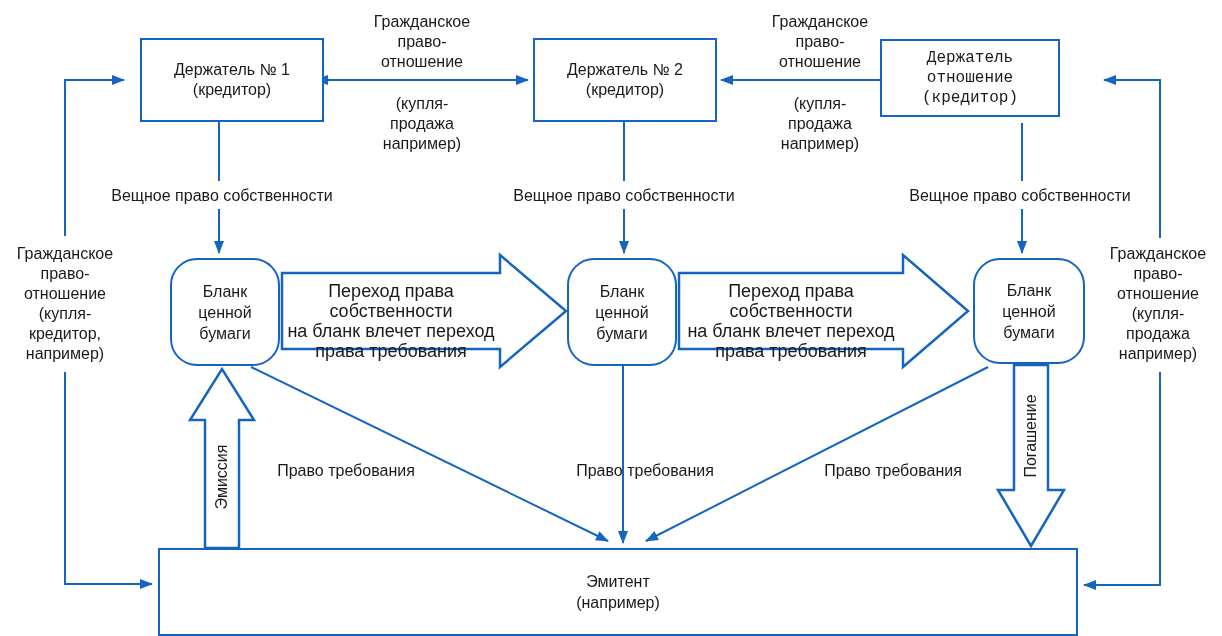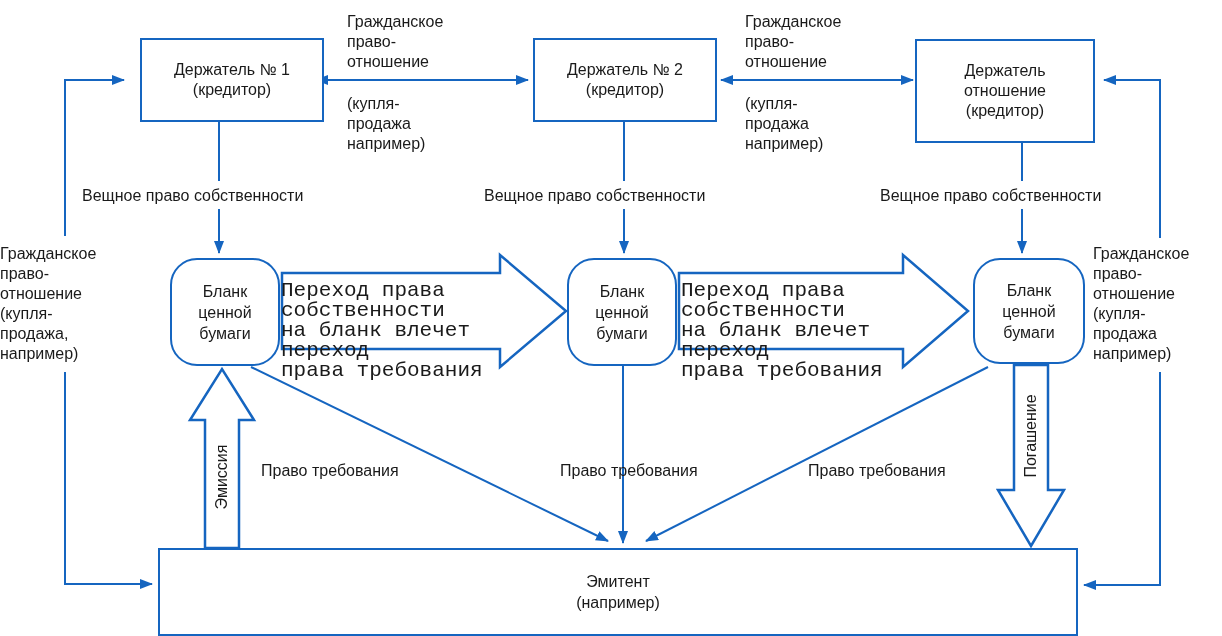--- a/index.html
+++ b/index.html
@@ -13,22 +13,22 @@
   .stroke { fill:none; stroke:var(--accent); stroke-width:2; }
   .shape  { fill:#fff; stroke:var(--accent); stroke-width:2.5; stroke-linejoin:miter; }
   .mk     { fill:var(--accent); }
 
   .box {
     position:absolute; background:#fff; border:2px solid var(--accent);
     display:flex; flex-direction:column; align-items:center; justify-content:center;
     text-align:center; font-size:16px; line-height:20px;
   }
   .rounded { border-radius:27px; line-height:21px;align-items:center; }
-  .lbl { position:absolute; text-align:left; font-size:16px; line-height:20px; }
-  .arrowtext { font-size:21px; line-height:20px;font-family:Liberation Mono, monospace; }
+  .lbl { position:absolute; text-align:center; font-size:16px; line-height:20px; }
+  .arrowtext { font-size:18px; line-height:20px; }
   .vlabel {
     position:absolute; text-align:center; font-size:16px; line-height:22px;
     transform:rotate(-90deg);
   }
   .ln { display:block; }
 </style>
 </head>
 <body>
 
 <div class="diagram">
@@ -75,21 +75,21 @@
   </svg>
 
   <div class="box" style="left:140px; top:38px; width:184px; height:84px;">
     <span class="ln">Держатель № 1</span>
     <span class="ln">(кредитор)</span>
   </div>
   <div class="box" style="left:533px; top:38px; width:184px; height:84px;">
     <span class="ln">Держатель № 2</span>
     <span class="ln">(кредитор)</span>
   </div>
-  <div class="box" style="left:915px; top:39px; width:180px; height:104px;">
+  <div class="box" style="left:880px; top:39px; width:180px; height:78px;font-family:Liberation Mono, monospace;">
     <span class="ln">Держатель</span>
     <span class="ln">отношение</span>
     <span class="ln">(кредитор)</span>
   </div>
 
   <div class="lbl" style="left:347px; top:12px; width:150px;">
     <span class="ln">Гражданское</span>
     <span class="ln">право-</span>
     <span class="ln">отношение</span>
   </div>
@@ -107,21 +107,21 @@
     <span class="ln">(купля-</span>
     <span class="ln">продажа</span>
     <span class="ln">например)</span>
   </div>
 
   <div class="lbl" style="left:0px; top:244px; width:130px;">
     <span class="ln">Гражданское</span>
     <span class="ln">право-</span>
     <span class="ln">отношение</span>
     <span class="ln">(купля-</span>
-    <span class="ln">продажа,</span>
+    <span class="ln">кредитор,</span>
     <span class="ln">например)</span>
   </div>
   <div class="lbl" style="left:1093px; top:244px; width:130px;">
     <span class="ln">Гражданское</span>
     <span class="ln">право-</span>
     <span class="ln">отношение</span>
     <span class="ln">(купля-</span>
     <span class="ln">продажа</span>
     <span class="ln">например)</span>
   </div>

